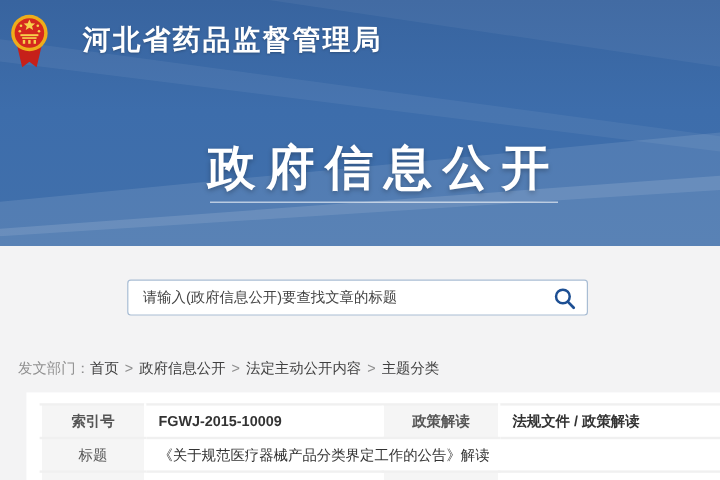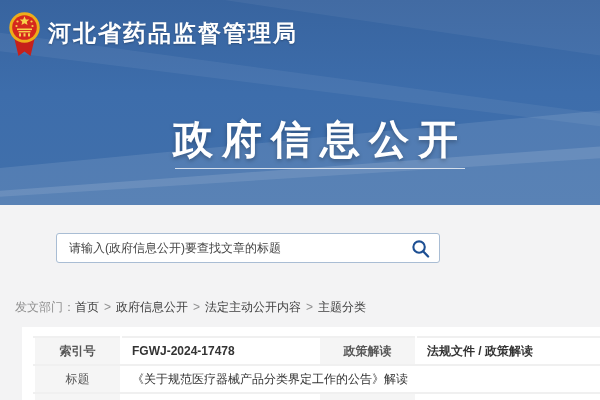--- a/index.html
+++ b/index.html
@@ -21,40 +21,41 @@
   .wedge2{background:rgba(255,255,255,0.13);clip-path:polygon(0 93%,100% 70%,100% 100%,0 100%);}
   .wedge3{background:rgba(255,255,255,0.06);clip-path:polygon(0 16%,100% 58%,100% 64%,0 25%);}
   .wedge4{background:rgba(255,255,255,0.05);clip-path:polygon(35% 0,100% 0,100% 30%);}
 
   .logo-row{position:absolute;top:8px;left:8px;display:flex;align-items:center;cursor:pointer;}
   .emblem{width:33px;height:52px;display:block;}
   .logo-text{margin-left:7px;}
   .logo-cn{
     color:#fff;font-size:23px;font-weight:bold;letter-spacing:2px;line-height:1.2;
     text-shadow:0 1px 2px rgba(0,0,0,0.25);
+    margin-left:21px;
   }
   .logo-en{
     color:rgba(255,255,255,0.95);font-size:9px;letter-spacing:2.6px;margin-top:4px;
   }
 
   .banner-title{
     position:absolute;top:112px;left:0;width:640px;text-align:center;
     color:#fff;font-size:40px;font-weight:bold;letter-spacing:9px;
     text-shadow:0 2px 4px rgba(0,0,0,0.28);
   }
   .banner-underline{
     position:absolute;top:168px;left:175px;width:290px;height:1px;
     background:rgba(255,255,255,0.75);
   }
 
   
   .content{width:640px;background:#f3f3f4;padding-top:28px;box-sizing:border-box;}
 
   .search-box{
-    position:relative;margin-left:56px;width:384px;height:30px;box-sizing:border-box;
+    position:relative;margin-left:106px;width:384px;height:30px;box-sizing:border-box;
     background:#fff;border:1px solid #a9bdd4;border-radius:3px;
   }
   .search-input{
     position:absolute;left:0;top:0;width:350px;height:28px;border:none;outline:none;
     padding:0 0 0 12px;font-size:12px;color:#333;background:transparent;
     font-family:"Liberation Sans","DejaVu Sans",sans-serif;
   }
   .search-input::placeholder{color:#444;opacity:1;}
   .search-icon{
     position:absolute;right:9px;top:5px;width:19px;height:19px;cursor:pointer;
@@ -136,21 +137,21 @@
       <table class="info">
         <colgroup>
           <col style="width:87px">
             <col style="width:198px">
             <col style="width:97px">
             <col>
         </colgroup>
         <tbody>
             <tr>
           <td class="lbl">索引号</td>
-          <td class="val">FGWJ-2024-17478</td>
+          <td class="val">FGWJ-2015-10009</td>
           <td class="lbl">政策解读</td>
           <td class="val">法规文件 / 政策解读</td>
         </tr>
         <tr>
           <td class="lbl">标题</td>
           <td class="val" colspan="3">《关于规范医疗器械产品分类界定工作的公告》解读</td>
         </tr>
         <tr>
           <td class="lbl">发文部门</td>
           <td class="val"></td>

